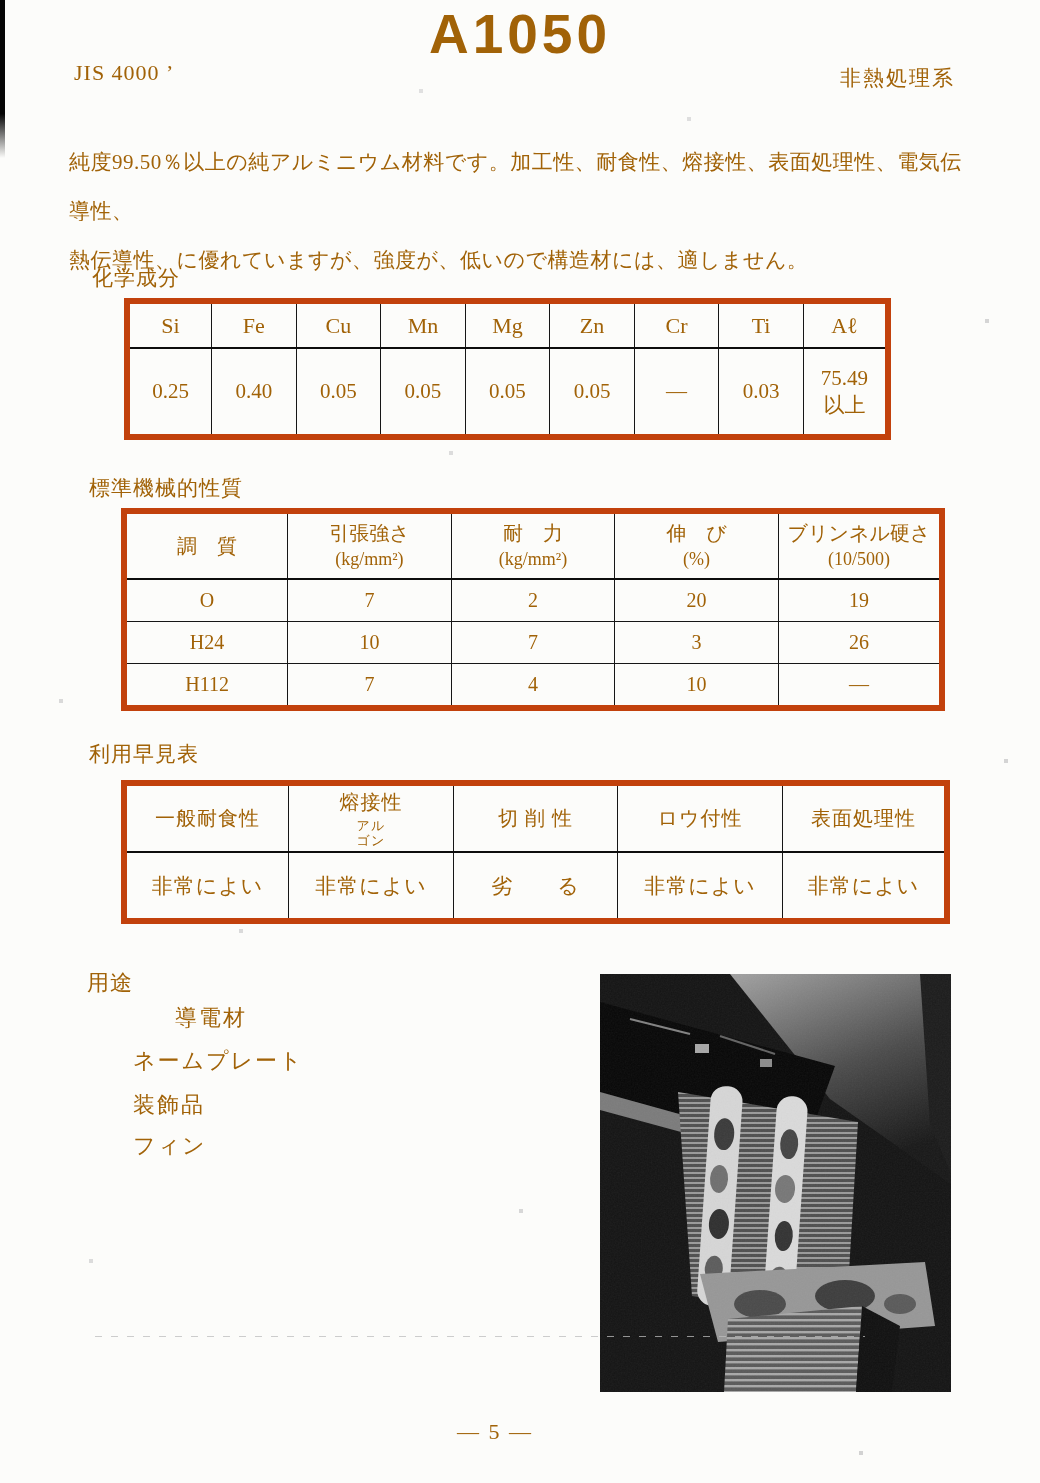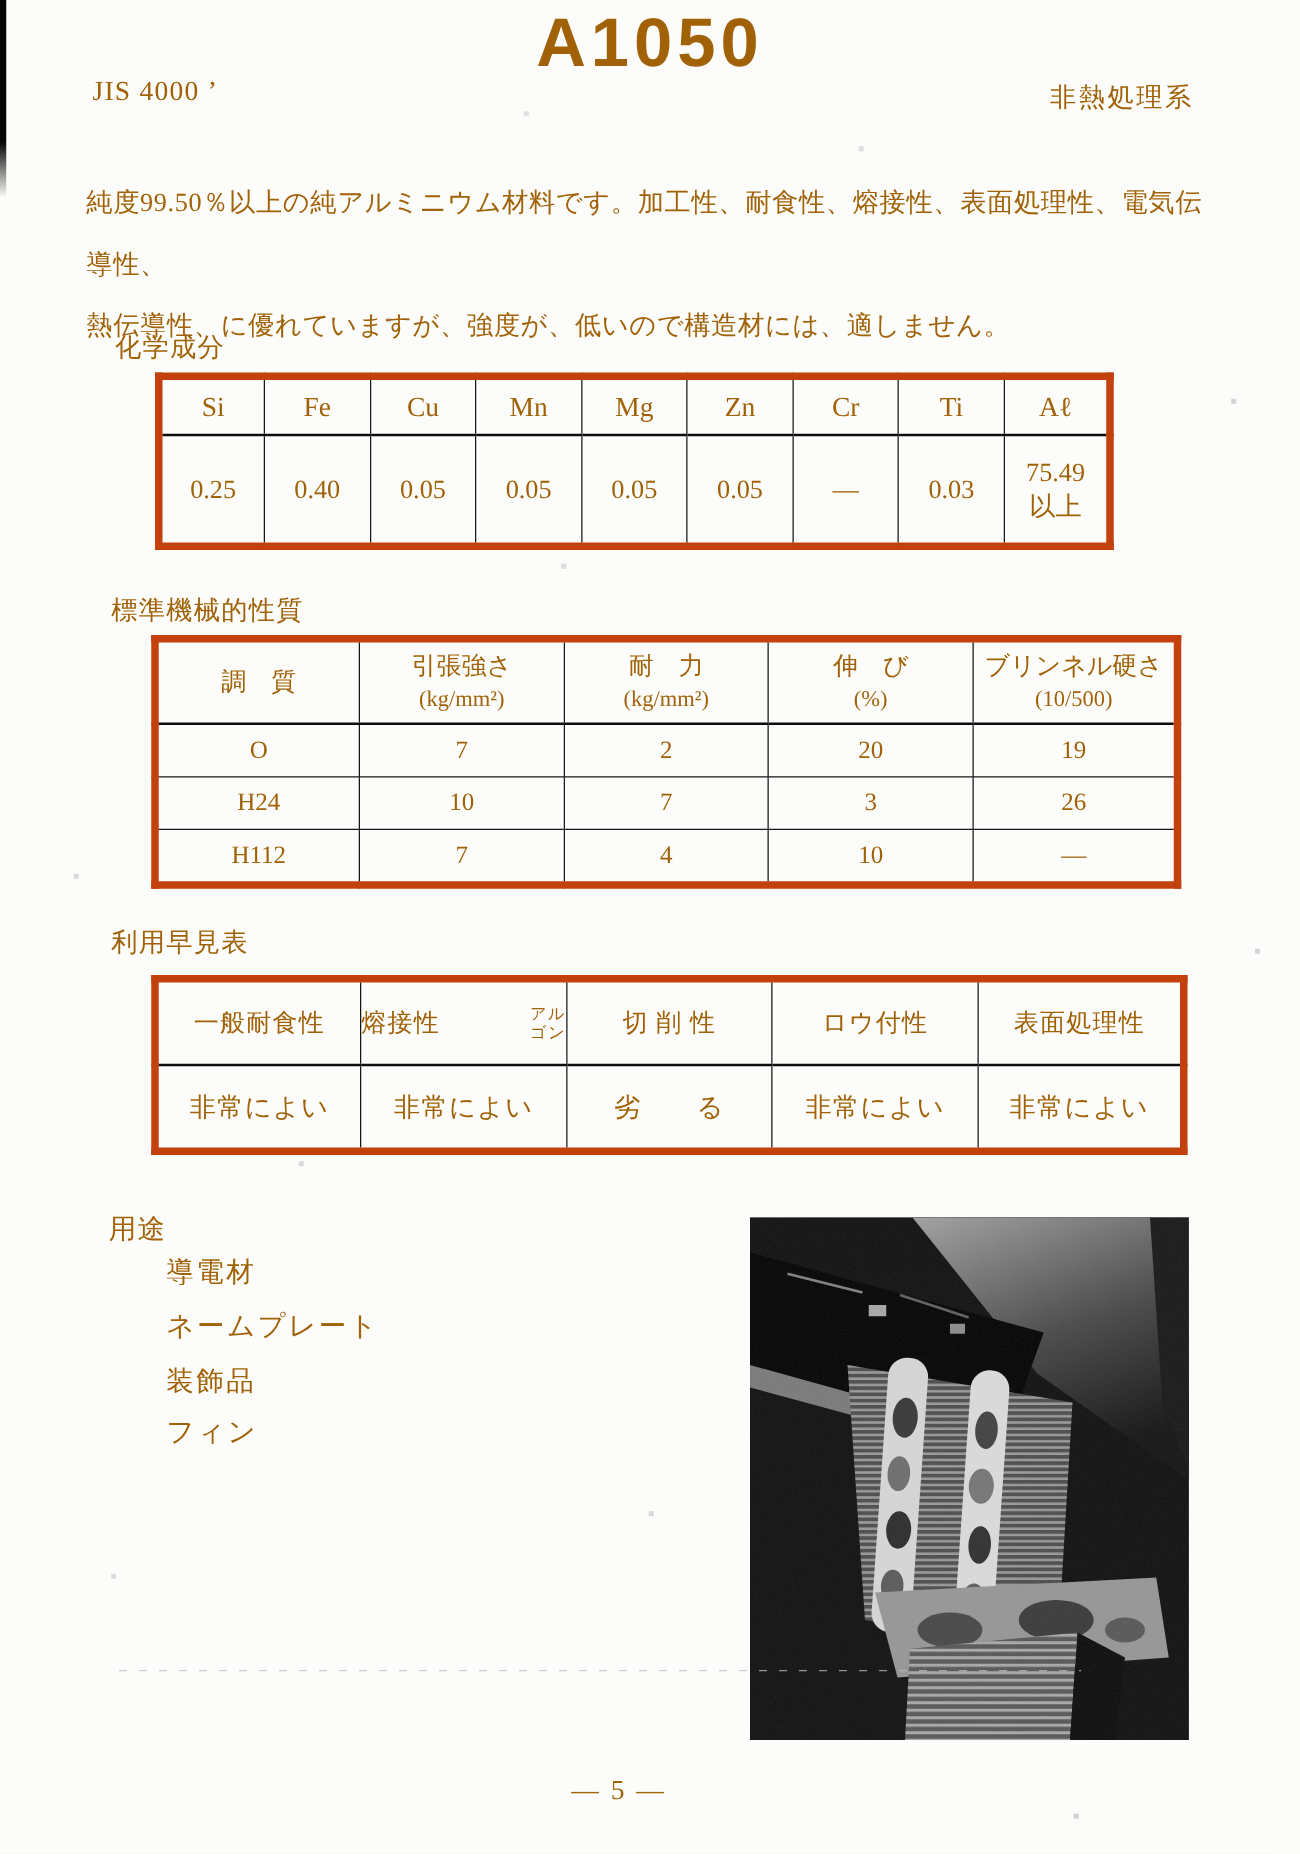--- a/index.html
+++ b/index.html
@@ -43,26 +43,26 @@
   .chem-wrap{left:124px;top:298px;width:767px;}
   .chem-wrap th{height:43px;font-size:22px;}
   .chem-wrap td{height:85px;font-size:21px;white-space:pre-line;line-height:27px;}
   .mech-wrap{left:121px;top:508px;width:824px;}
   .mech-wrap th{height:64px;font-size:20px;line-height:26px;}
   .mech-wrap th .h2{font-size:18px;}
   .mech-wrap td{height:41px;font-size:20px;}
   .usage-wrap{left:121px;top:780px;width:829px;}
   .usage-wrap th{height:65px;font-size:20px;letter-spacing:1px;}
   .usage-wrap td{height:65px;font-size:21px;letter-spacing:1px;}
-  .weld-head{display:flex;align-items:center;justify-content:space-between;gap:3px;}
+  .weld-head{display:flex;align-items:center;justify-content:space-between;gap:3px;flex-direction:column;}
   .sub-stack{display:flex;flex-direction:column;font-size:13px;line-height:15px;
     text-align:left;transform:translateY(-1px);}
   
   .app-item{left:133px;font-size:22px;letter-spacing:2px;}
-  .app-0{top:1003px;} .app-1{top:1046px;} .app-2{top:1090px;} .app-3{top:1131px;}
+  .app-0{top:1003px;margin-left:42px;} .app-1{top:1046px;} .app-2{top:1090px;} .app-3{top:1131px;}
   
   .photo{left:600px;top:974px;width:351px;height:418px;background:#161616;}
   .photo svg{display:block;}
   
   .page-num{left:430px;top:1419px;width:130px;text-align:center;font-size:22px;letter-spacing:2px;}
 </style>
 </head>
 <body>
 
 <div class="page">

